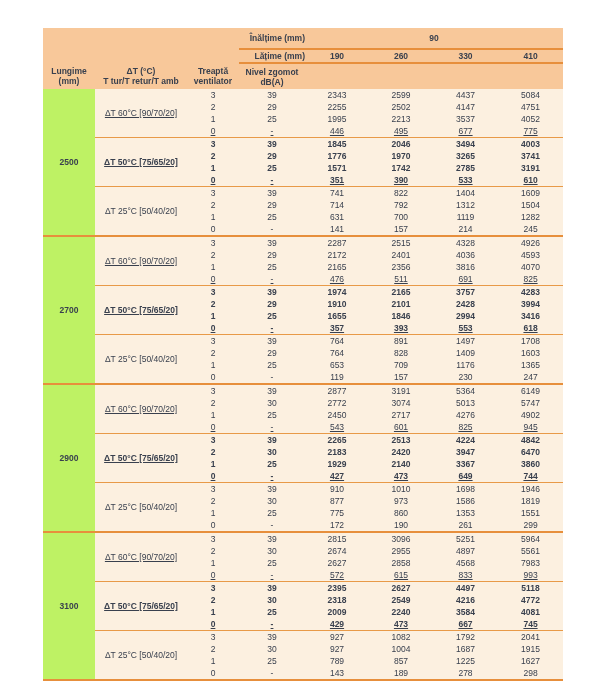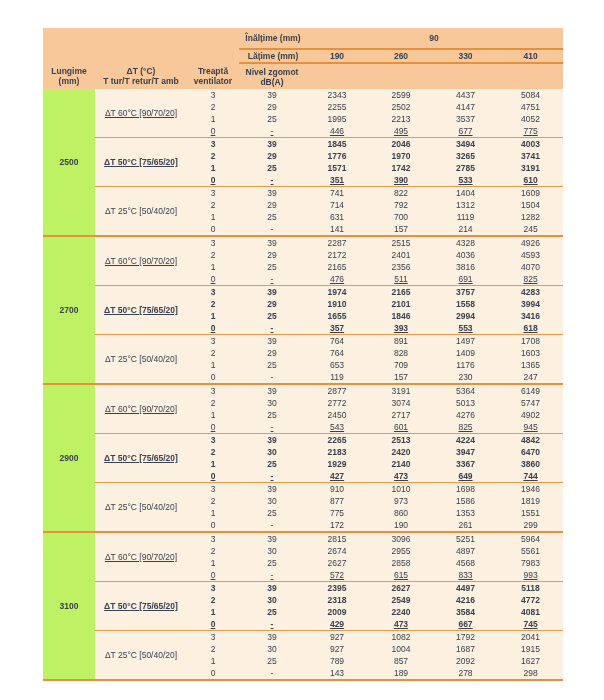--- a/index.html
+++ b/index.html
@@ -11,21 +11,21 @@
   table{
     position:absolute;left:43px;top:28px;width:520px;
     border-collapse:collapse;table-layout:fixed;
   }
   th,td{
     padding:0;margin:0;font-size:8.5px;line-height:12px;height:12px;
     text-align:center;white-space:nowrap;overflow:hidden;
     font-weight:400;
   }
   thead th{background:#f8c89a;font-weight:700;}
-  thead .lft{text-align:center;padding-left:2px;}
+  thead .lft{text-align:right;padding-left:2px;}
   .hline{border-bottom:2px solid #e78f3c;}
   .rowA th{height:20px;line-height:20px;vertical-align:bottom;}
   .rowB th{height:12px;line-height:12px;}
   .rowC th{height:25px;line-height:10px;vertical-align:middle;}
   .rowC th span{display:block;}
   tbody td{background:#fcf0e0;}
   tbody td.lung{background:#bef264;font-weight:700;vertical-align:middle;}
   tbody td.dt{vertical-align:middle;}
   tbody tr.bold td{font-weight:700;}
   td.gline{border-bottom:1px solid #e89a48;text-decoration:underline;}
@@ -220,21 +220,21 @@
         <td>1974</td>
         <td>2165</td>
         <td>3757</td>
         <td>4283</td>
       </tr>
       <tr class="bold">
         <td>2</td>
         <td>29</td>
         <td>1910</td>
         <td>2101</td>
-        <td>1558</td>
+        <td>2428</td>
         <td>3994</td>
       </tr>
       <tr class="bold">
         <td>1</td>
         <td>25</td>
         <td>1655</td>
         <td>1846</td>
         <td>2994</td>
         <td>3416</td>
       </tr>
@@ -461,21 +461,21 @@
         <td>927</td>
         <td>1004</td>
         <td>1687</td>
         <td>1915</td>
       </tr>
       <tr>
         <td>1</td>
         <td>25</td>
         <td>789</td>
         <td>857</td>
-        <td>2092</td>
+        <td>1225</td>
         <td>1627</td>
       </tr>
       <tr>
         <td class="sline">0</td>
         <td class="sline">-</td>
         <td class="sline">143</td>
         <td class="sline">189</td>
         <td class="sline">278</td>
         <td class="sline">298</td>
       </tr>

